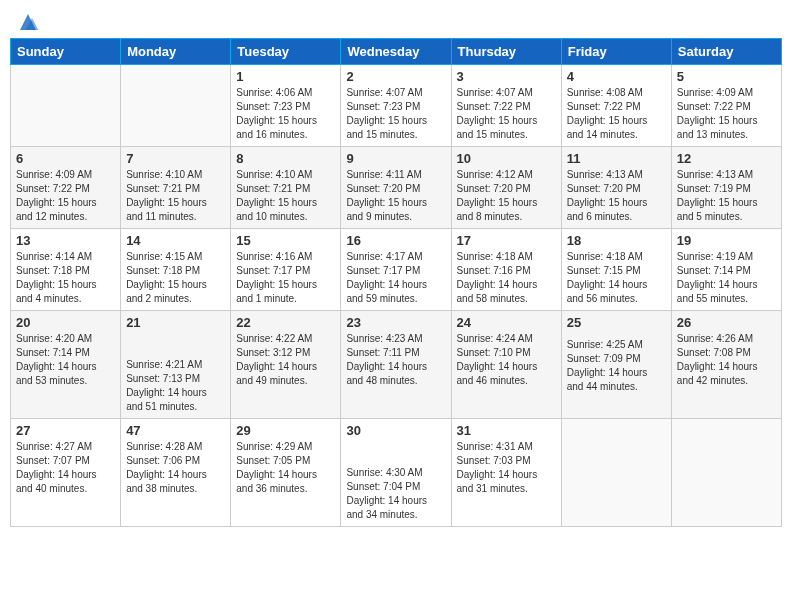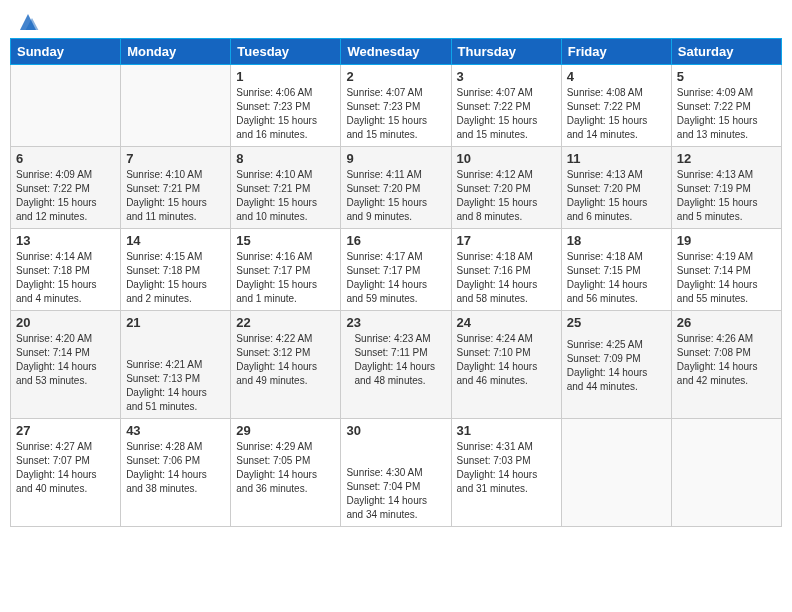--- a/index.html
+++ b/index.html
@@ -283,21 +283,21 @@
         </td>
         <td>
           <span class="day-number">22</span>
           <div class="day-info" style="white-space: pre-line;">Sunrise: 4:22 AM
 Sunset: 3:12 PM
 Daylight: 14 hours
 and 49 minutes.</div>
         </td>
         <td>
           <span class="day-number">23</span>
-          <div class="day-info" style="white-space: pre-line; margin-left: 8px;">Sunrise: 4:23 AM
+          <div class="day-info" style="white-space: pre-line;">Sunrise: 4:23 AM
 Sunset: 7:11 PM
 Daylight: 14 hours
 and 48 minutes.</div>
         </td>
         <td>
           <span class="day-number">24</span>
           <div class="day-info" style="white-space: pre-line;">Sunrise: 4:24 AM
 Sunset: 7:10 PM
 Daylight: 14 hours
 and 46 minutes.</div>
@@ -319,21 +319,21 @@
       </tr>
       <tr>
         <td>
           <span class="day-number">27</span>
           <div class="day-info" style="white-space: pre-line;">Sunrise: 4:27 AM
 Sunset: 7:07 PM
 Daylight: 14 hours
 and 40 minutes.</div>
         </td>
         <td>
-          <span class="day-number">43</span>
+          <span class="day-number">47</span>
           <div class="day-info" style="white-space: pre-line;">Sunrise: 4:28 AM
 Sunset: 7:06 PM
 Daylight: 14 hours
 and 38 minutes.</div>
         </td>
         <td>
           <span class="day-number">29</span>
           <div class="day-info" style="white-space: pre-line;">Sunrise: 4:29 AM
 Sunset: 7:05 PM
 Daylight: 14 hours

